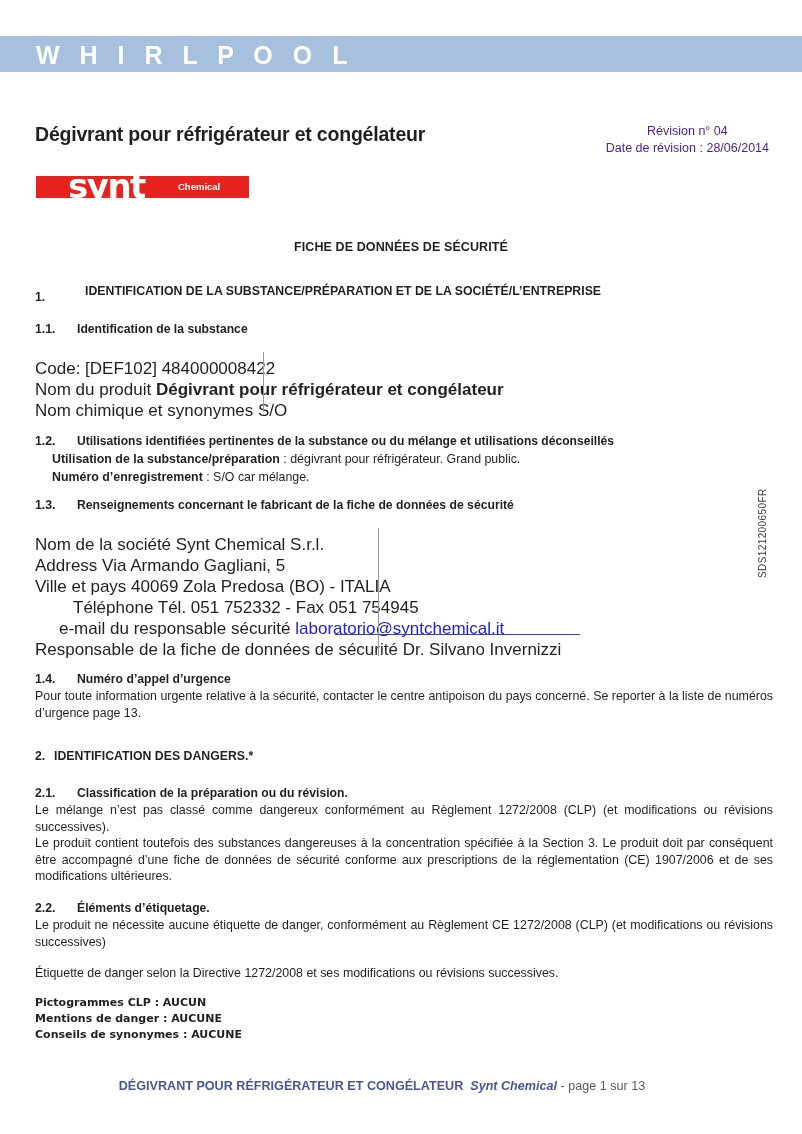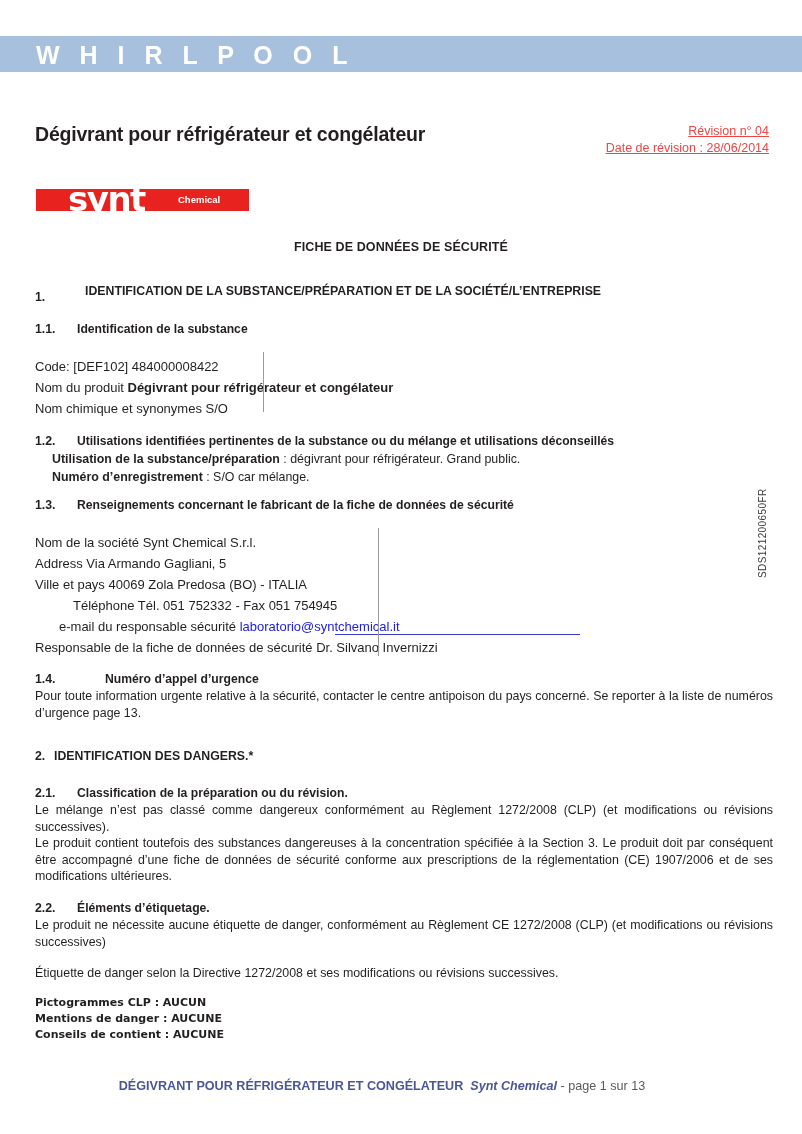--- a/index.html
+++ b/index.html
@@ -46,33 +46,32 @@
     font-size: 19.5px;
     font-weight: bold;
     color: #231f20;
     white-space: nowrap;
     letter-spacing: -0.2px;
   }
   #revision-block {
     position: absolute;
     right: 33px;
     top: 123px;
-    text-align: right;
+    text-align: center;
     font-size: 12.5px;
-    color: #ef4444;
+    color: #4c1d95;
     line-height: 17px;
     white-space: nowrap;
-    text-decoration: underline;
   }
 
   
   #logo {
     position: absolute;
     left: 36px;
-    top: 184px;
+    top: 171px;
     width: 257px;
     height: 30px;
   }
   #logo-bar {
     position: absolute;
     left: 0;
     top: 5px;
     width: 213px;
     height: 22px;
     background: #e8231f;
@@ -104,21 +103,21 @@
     left: 0;
     width: 802px;
     text-align: center;
     font-size: 12.5px;
     font-weight: bold;
     letter-spacing: 0.1px;
   }
   .body-line {
     position: absolute;
     left: 35px;
-    font-size: 13px;
+    font-size: 17px;
     white-space: nowrap;
   }
   .para {
     position: absolute;
     left: 35px;
     width: 738px;
     font-size: 12.4px;
     text-align: justify;
     line-height: 16.5px;
   }
@@ -266,37 +265,37 @@
 <div class="body-line" style="top:619px;margin-left:24px;"><span>e-mail du responsable sécurité </span><span id="email-link">laboratorio@syntchemical.it</span></div>
 <div id="email-underline"></div>
 
 <div class="body-line" style="top:640px;"><span>Responsable de la fiche de données de sécurité </span><span>Dr. Silvano Invernizzi</span></div>
 
 <div class="vrule" style="left:378px; top:528px; height:128px;"></div>
 
 <div id="side-code">SDS121200650FR</div>
 
 <div class="tab-num" style="top:672px;">1.4.</div>
-<div class="tab-text-narrow" style="top:672px;margin-left:28px;">Numéro d’appel d’urgence</div>
+<div class="tab-text-narrow" style="top:672px;">Numéro d’appel d’urgence</div>
 <div class="para" style="top:688px;">Pour toute information urgente relative à la sécurité, contacter le centre antipoison du pays concerné. Se reporter à la liste de numéros d’urgence page 13.</div>
 
 <div class="tab-num" style="top:749px;">2.</div>
 <div class="tab-text" style="left:54px; top:749px;">IDENTIFICATION DES DANGERS.*</div>
 
 <div class="tab-num" style="top:786px;">2.1.</div>
 <div class="tab-text-narrow" style="top:786px;">Classification de la préparation ou du révision.</div>
 
 <div class="para" style="top:802px;">Le mélange n’est pas classé comme dangereux conformément au Règlement 1272/2008 (CLP) (et modifications ou révisions successives).</div>
 <div class="para" style="top:835px;">Le produit contient toutefois des substances dangereuses à la concentration spécifiée à la Section 3. Le produit doit par conséquent être accompagné d’une fiche de données de sécurité conforme aux prescriptions de la réglementation (CE) 1907/2006 et de ses modifications ultérieures.</div>
 
 <div class="tab-num" style="top:901px;">2.2.</div>
 <div class="tab-text-narrow" style="top:901px;">Éléments d’étiquetage.</div>
 
 <div class="para" style="top:917px;">Le produit ne nécessite aucune étiquette de danger, conformément au Règlement CE 1272/2008 (CLP) (et modifications ou révisions successives)</div>
 <div class="para" style="top:965px;">Étiquette de danger selon la Directive 1272/2008 et ses modifications ou révisions successives.</div>
 
 <div class="dv-bold" style="top:996px;">Pictogrammes CLP : AUCUN</div>
 <div class="dv-bold" style="top:1012px;">Mentions de danger : AUCUNE</div>
-<div class="dv-bold" style="top:1028px;">Conseils de contient : AUCUNE</div>
+<div class="dv-bold" style="top:1028px;">Conseils de synonymes : AUCUNE</div>
 
 <div id="footer">
   <span class="f-strong">DÉGIVRANT POUR RÉFRIGÉRATEUR ET CONGÉLATEUR</span><span>&nbsp; </span><span class="f-ital">Synt Chemical</span><span> </span><span class="f-light">- page 1 sur 13</span>
 </div>
 
 </body></html>

